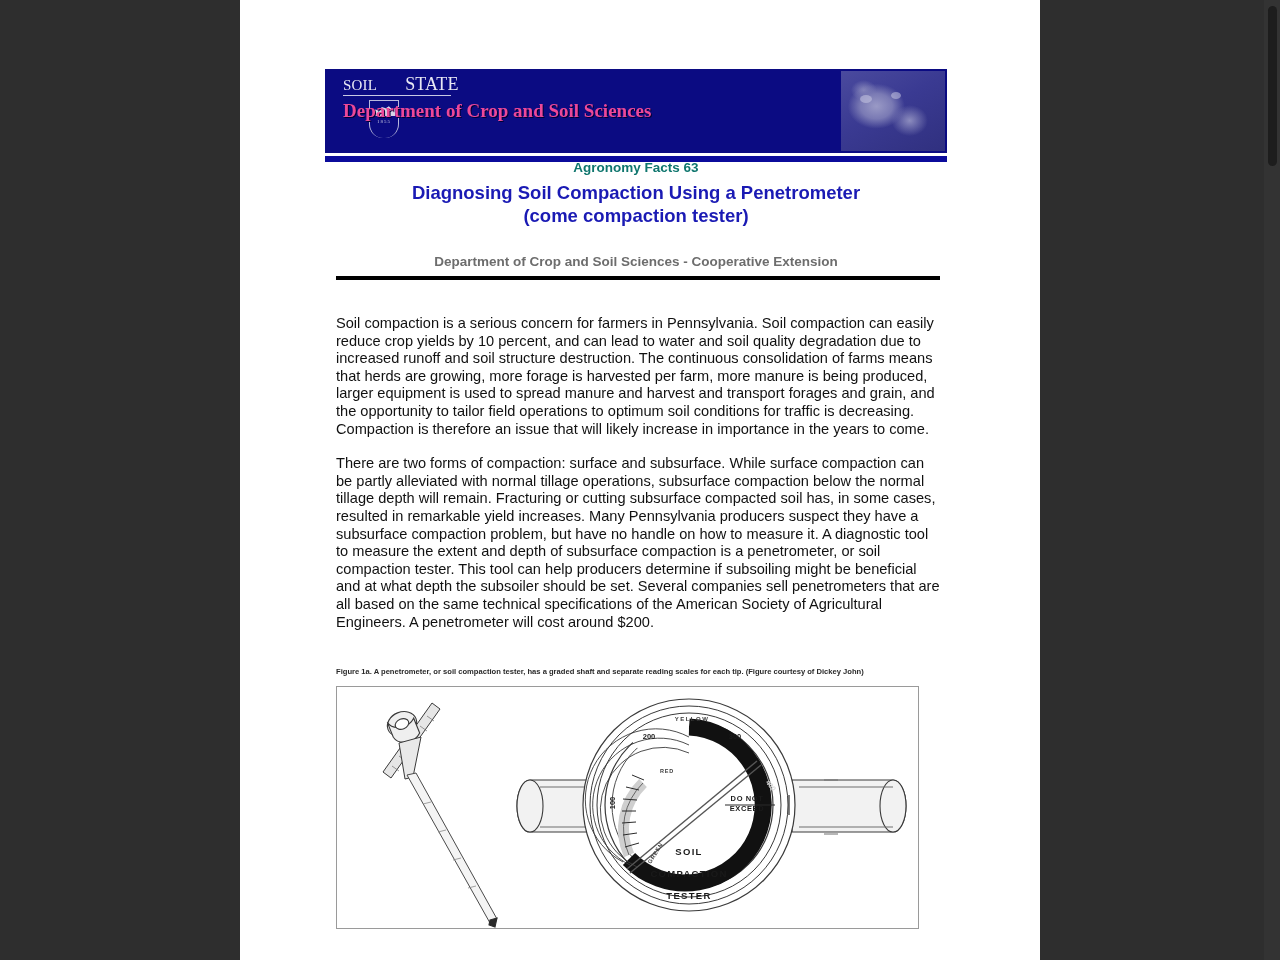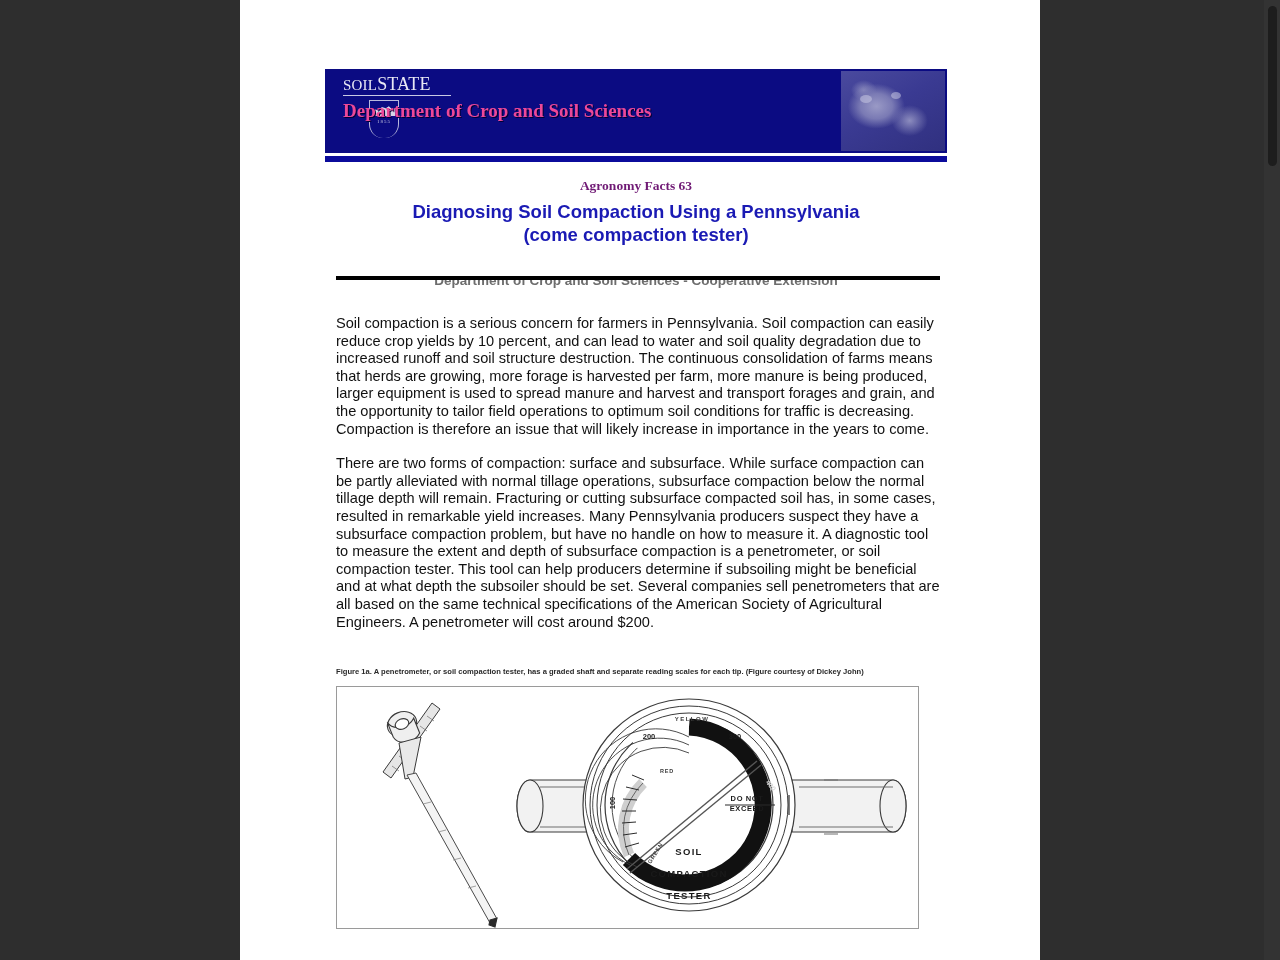--- a/index.html
+++ b/index.html
@@ -58,21 +58,21 @@
     height: 70px;
   }
   .pslogo .wordmark {
     font-family: "Liberation Serif", serif;
     color: #e8e8f4;
     font-size: 15px;
     letter-spacing: 0.2px;
     line-height: 15px;
     white-space: nowrap;
   }
-  .pslogo .wordmark .big { font-size: 18px; }
+  .pslogo .wordmark .big { font-size: 18px; margin-left: 28px; }
   .pslogo .rule {
     width: 108px;
     height: 1px;
     background: #c9c9e4;
     margin-top: 2px;
   }
   .shield {
     position: relative;
     margin: 4px 0 0 26px;
     width: 30px;
@@ -143,26 +143,25 @@
   }
   
   .doc-head {
     position: absolute;
     left: 90px;
     top: 160px;
     width: 612px;
     text-align: center;
   }
   .series {
-    font-family: Liberation Serif, serif;
+    font-family: Liberation Sans, sans-serif;
     font-size: 13.5px;
     font-weight: bold;
-    color: #701a75;
+    color: #0f766e;
     margin-bottom: 6px;
-    margin-top: 18px;
   }
   .doc-title {
     font-family: "Liberation Sans", sans-serif;
     font-size: 18.5px;
     font-weight: bold;
     color: #1a1ab4;
     line-height: 23px;
   }
   .dept-line {
     margin-top: 27px;
@@ -267,21 +266,21 @@
           <div class="banner-title">Department of Crop and Soil Sciences</div>
 
           <div class="lion-photo"></div>
         </div>
         <div class="banner-blue-bar"></div>
       </div>
 
       <div class="doc-head">
         <div class="series">Agronomy Facts 63</div>
         <div class="doc-title">
-          <div>Diagnosing Soil Compaction Using a Pennsylvania</div>
+          <div>Diagnosing Soil Compaction Using a Penetrometer</div>
           <div>(come compaction tester)</div>
         </div>
         <div class="dept-line">Department of Crop and Soil Sciences - Cooperative Extension</div>
       </div>
 
       <div class="section-block">
         <div class="rule-thick"></div>
         <div class="rule-thin"></div>
       </div>
 

